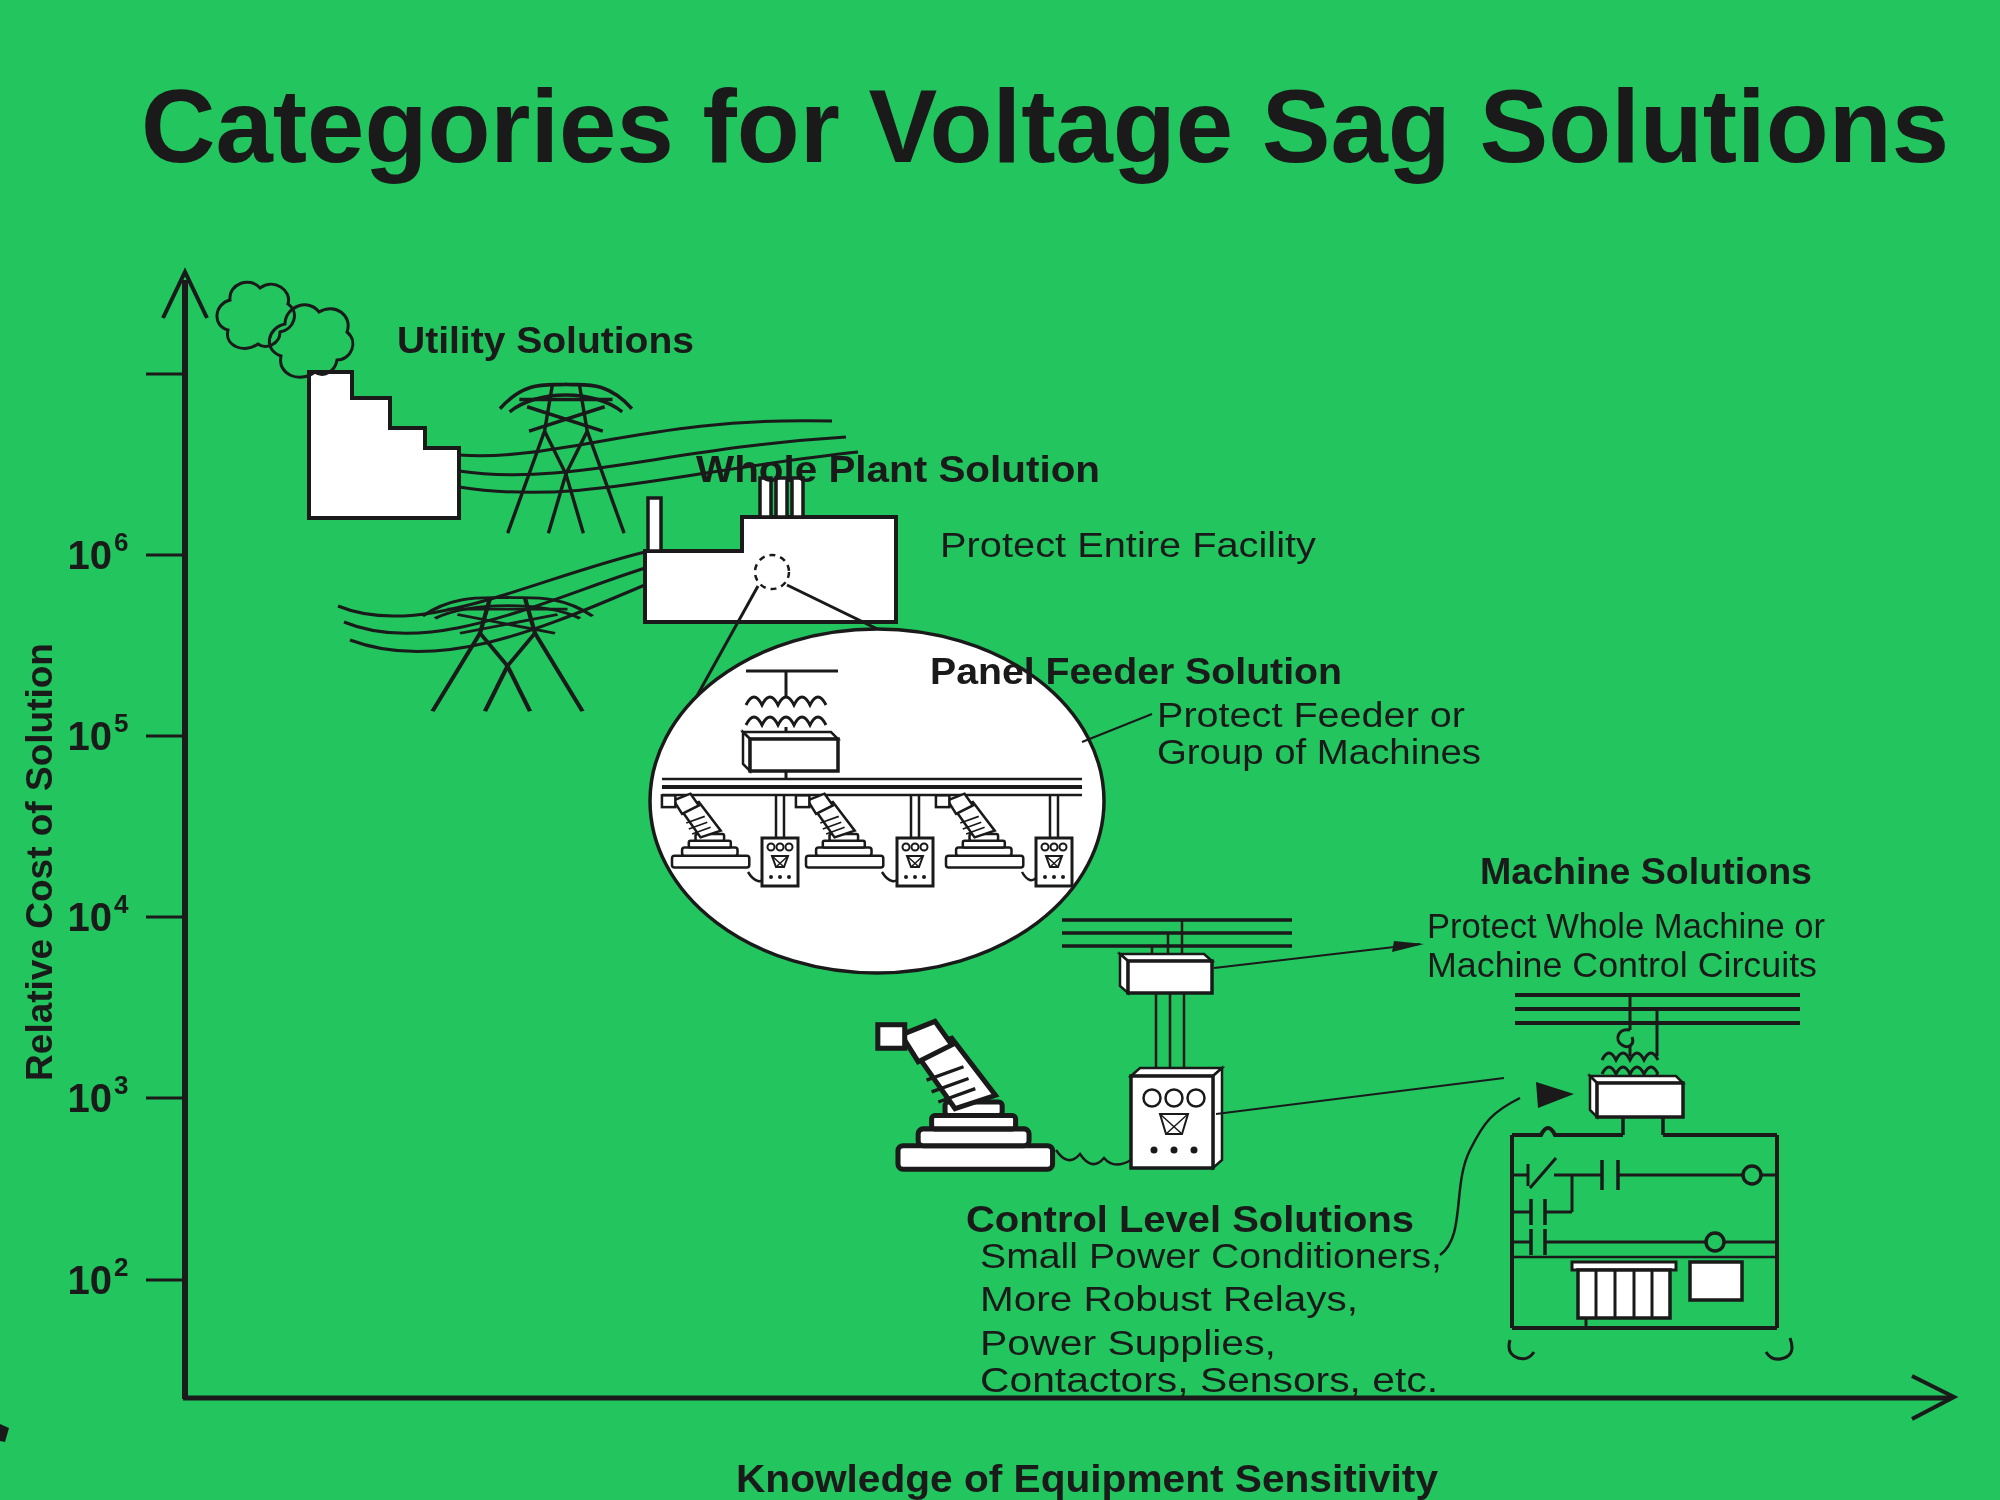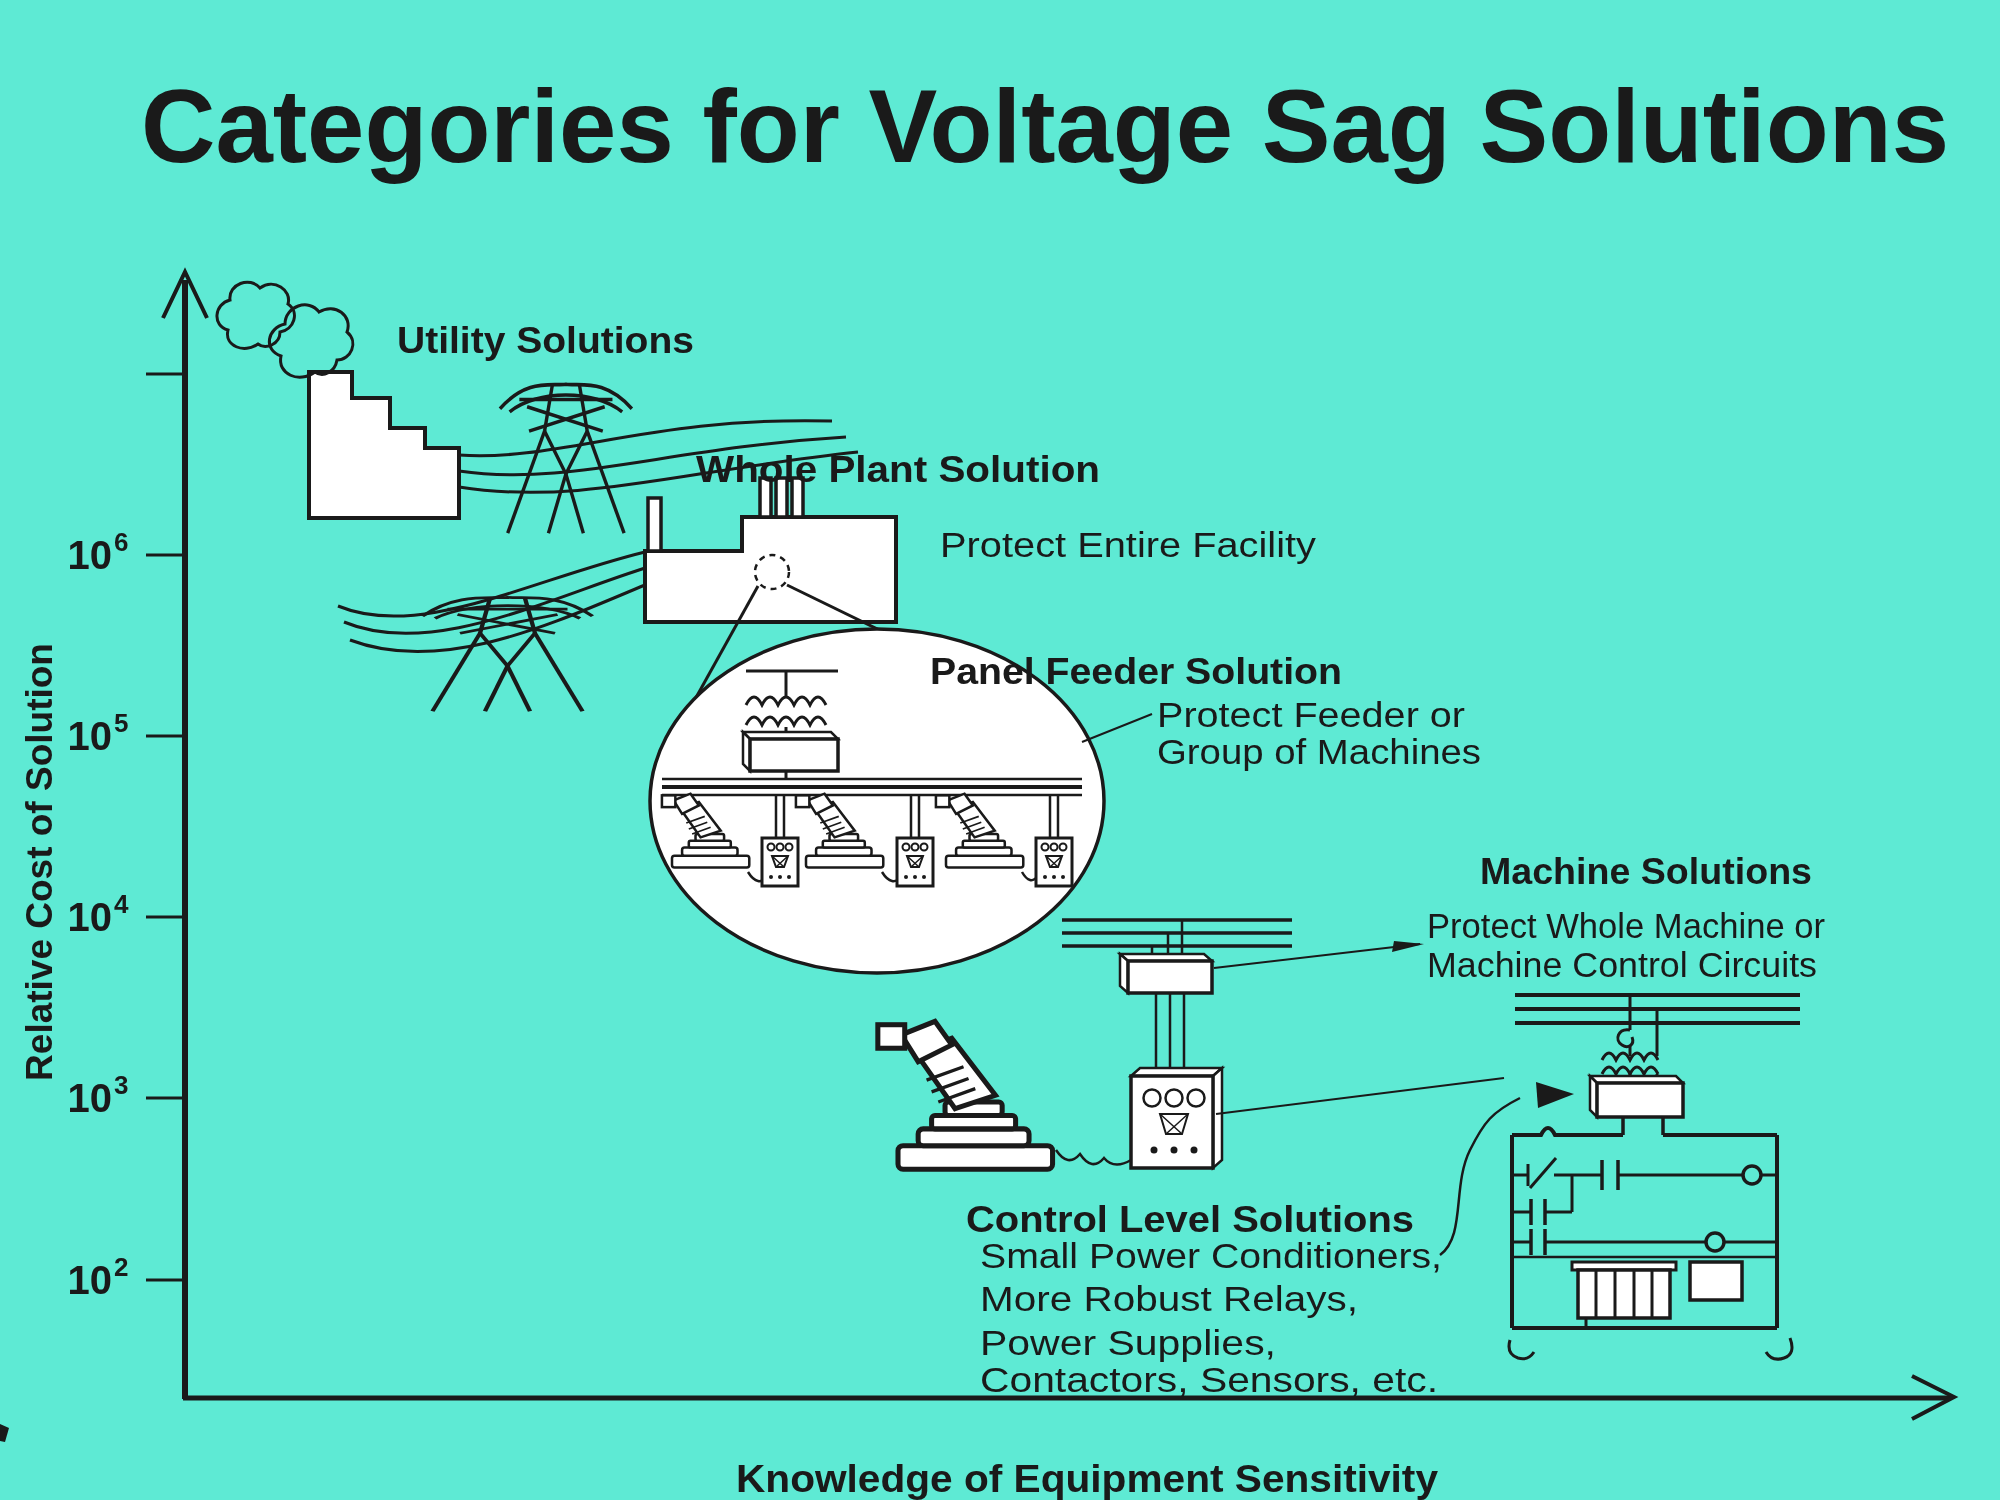--- a/index.html
+++ b/index.html
@@ -1,16 +1,16 @@
 <!DOCTYPE html>
 <html><head>
 <meta charset="utf-8">
 <style>
   html,body{margin:0;padding:0;background:#ffffff;}
-  .stage{width:2000px;height:1500px;position:relative;background:#5eead4;overflow:hidden;}
+  .stage{width:2000px;height:1500px;position:relative;background:#22c55e;overflow:hidden;}
   svg{display:block;}
   svg text{font-family:"Liberation Sans","DejaVu Sans",sans-serif;fill:#1a1a1a;}
   .t-title{font-weight:bold;}
   .t-bold{font-weight:bold;}
   .ink{stroke:#1a1a1a;fill:none;}
   .inkfill{stroke:#1a1a1a;fill:#ffffff;}
   .solid{fill:#1a1a1a;stroke:none;}
 </style>
 </head>
 <body>

